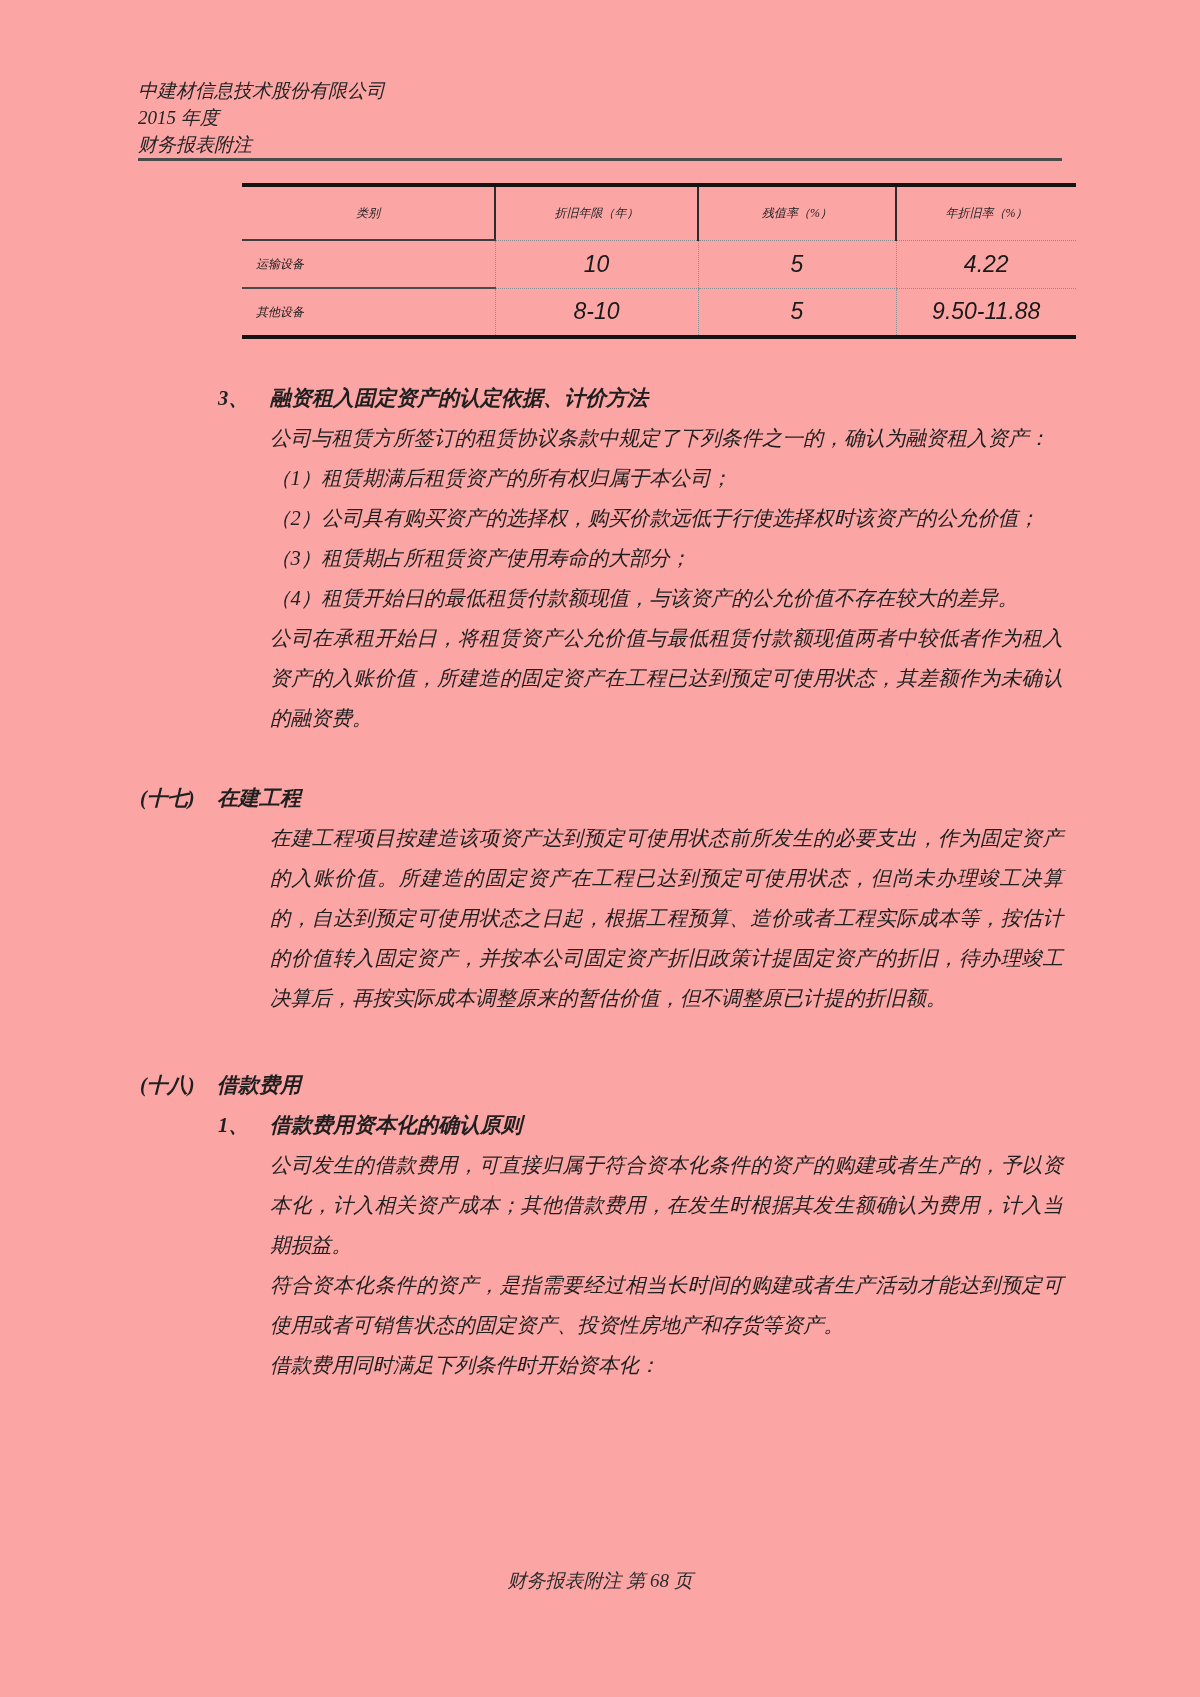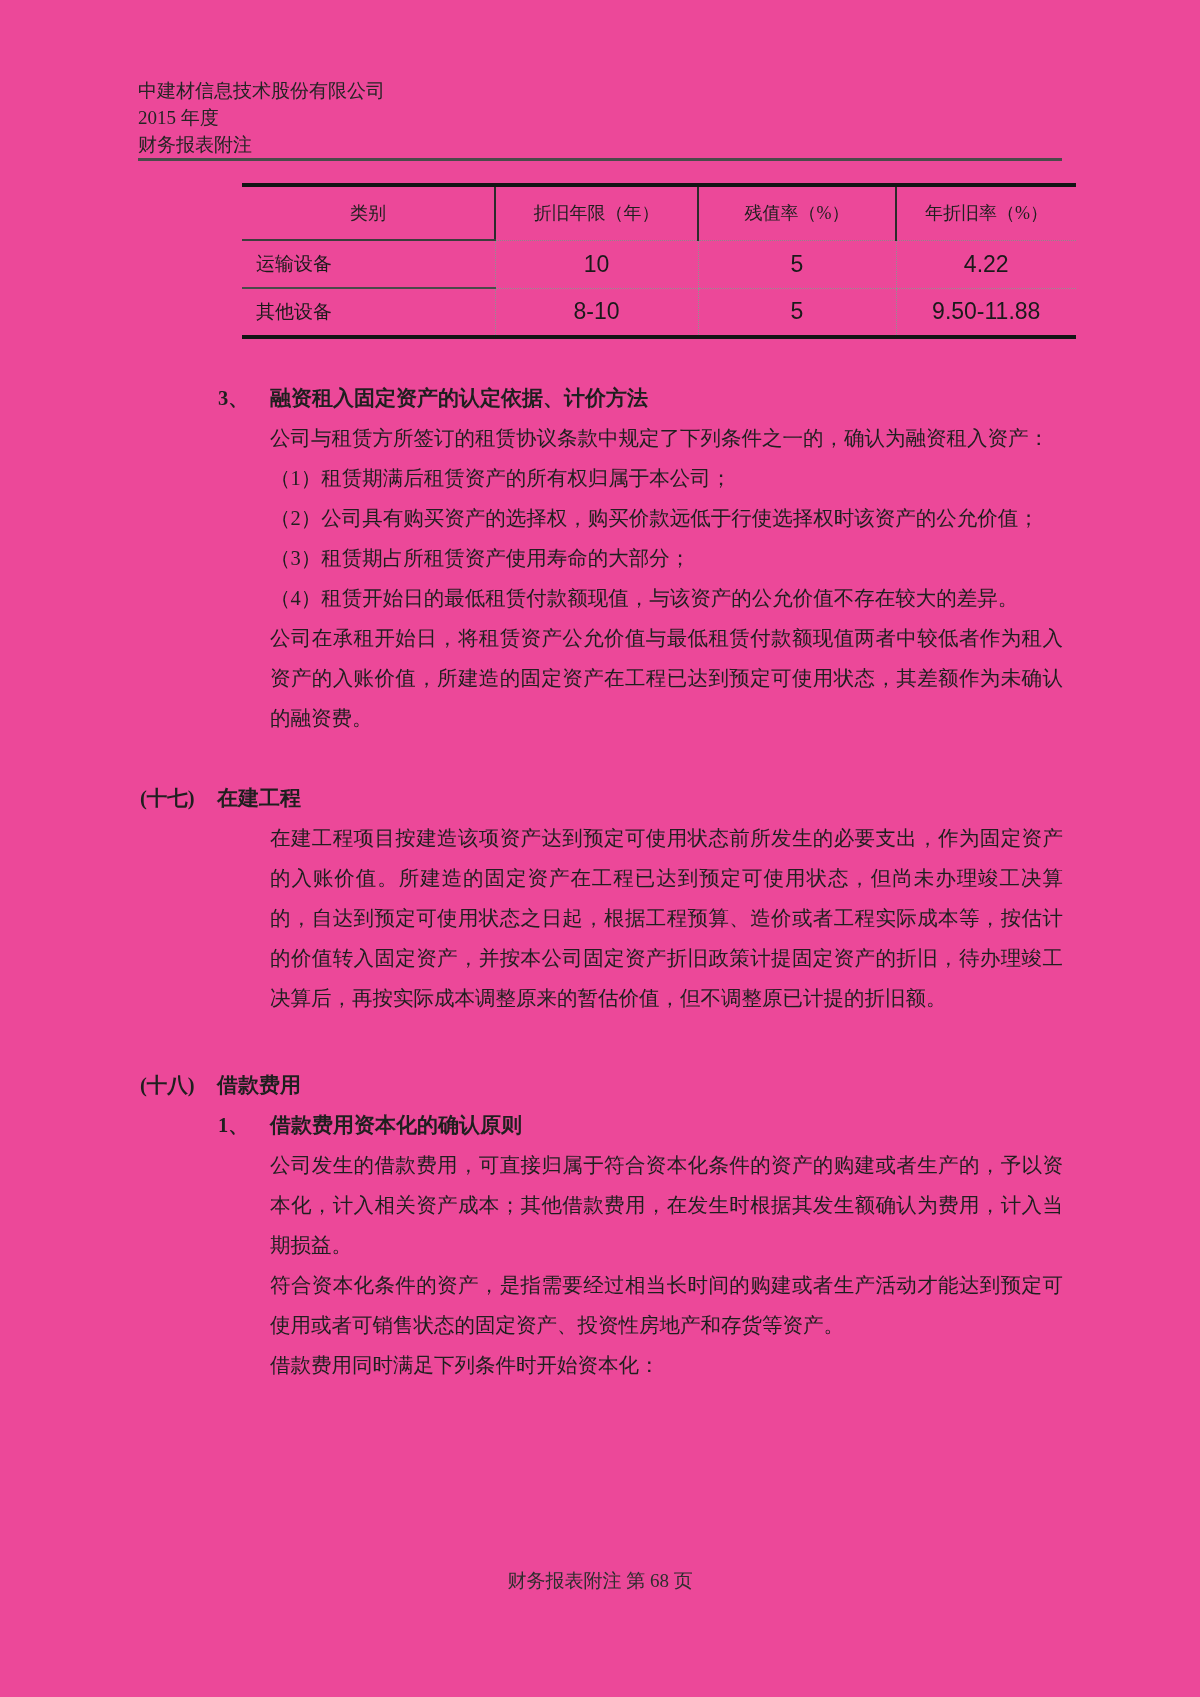--- a/index.html
+++ b/index.html
@@ -1,44 +1,45 @@
 <!DOCTYPE html>
 <html><head>
 <meta charset="utf-8">
 <style>
   html,body { margin:0; padding:0; background:#e9e9e9; }
   .page {
     position:relative; width:1200px; height:1697px; margin:0 auto;
-    background:#ec4899; overflow:hidden;
+    background:#fca5a5; overflow:hidden;
     font-family:"Liberation Serif","DejaVu Serif",serif;
     color:#1f1f1f;
+    font-style:italic;
   }
   
   .hdr { position:absolute; left:138px; top:77px; font-size:19px; line-height:27px; color:#242424; }
   .hdr-rule { position:absolute; left:138px; top:158px; width:924px; height:3px; background:#4a4a4a; }
 
   
   table.dep {
     position:absolute; left:242px; top:183px; width:834px;
     border-collapse:collapse; table-layout:fixed;
     border-top:4px solid #141414; border-bottom:4px solid #141414;
   }
   table.dep th {
-    height:52px; font-weight:normal; font-size:18px; text-align:center;
+    height:52px; font-weight:normal; font-size:12px; text-align:center;
     border-bottom:1px dotted #8a8a8a; padding:0;
   }
   table.dep th:first-child { border-bottom:2px solid #3d3d3d; }
   table.dep th + th { border-left:2px solid #2c2c2c; }
   table.dep td {
     height:46px; text-align:center; padding:0;
     font-family:"Liberation Sans","DejaVu Sans",sans-serif; font-size:23px; color:#1a1a1a;
   }
   table.dep td:first-child {
     text-align:left; padding-left:14px;
-    font-family:"Liberation Serif","DejaVu Serif",serif; font-size:19px;
+    font-family:"Liberation Serif","DejaVu Serif",serif; font-size:12px;
   }
   table.dep td + td { border-left:1px dotted #909090; }
   table.dep tbody tr.r1 td { border-bottom:1px dotted #909090; }
   table.dep tbody tr.r1 td:first-child { border-bottom:2px solid #4a4a4a; }
 
   
   .sec { position:absolute; font-size:20.5px; line-height:40px; }
   .sec-head { display:flex; font-weight:bold; line-height:40px; }
   .num-col { flex:0 0 52px; }
   .lbl-col { flex:0 0 77px; }

